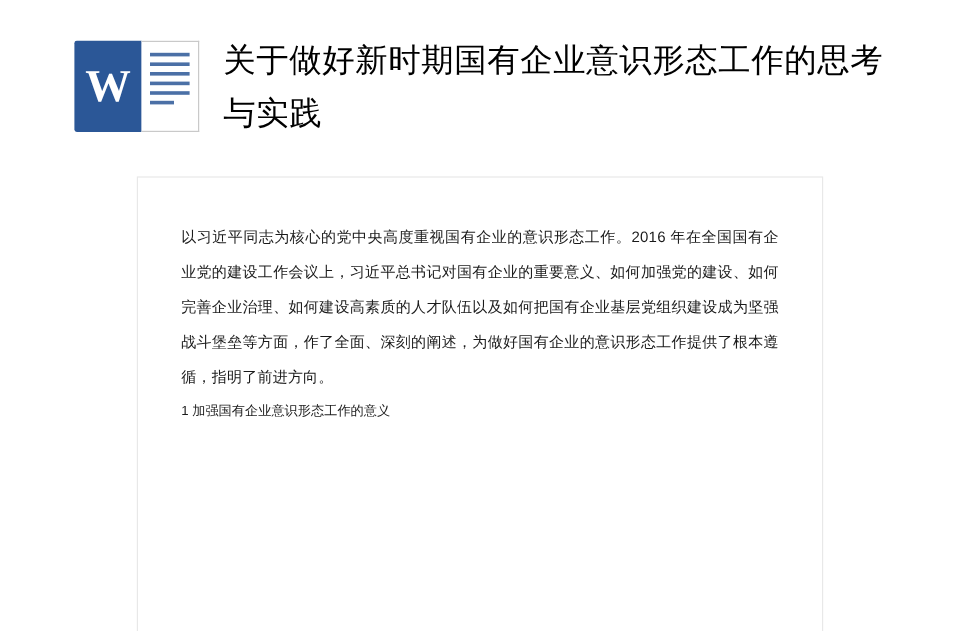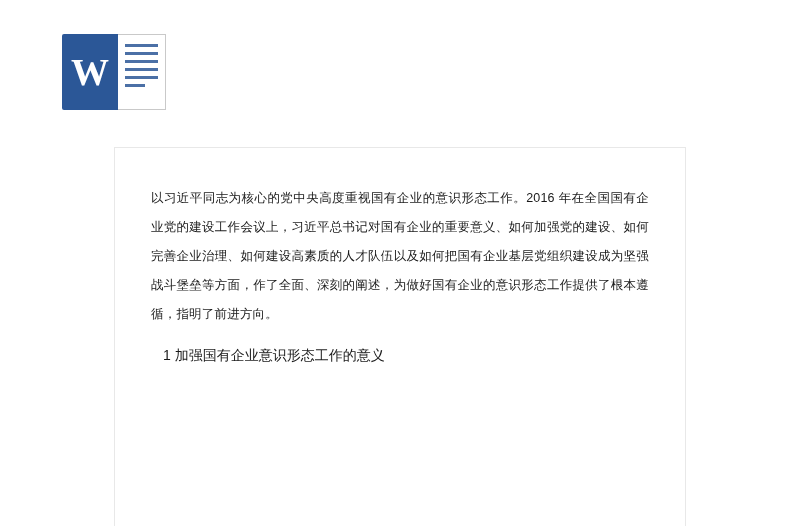--- a/index.html
+++ b/index.html
@@ -107,24 +107,24 @@
   .para {
     font-size: 12.5px;
     line-height: 29px;
     color: #1a1a1a;
     text-align: justify;
     margin: 0 0 0 0;
     font-family: "Liberation Sans", sans-serif;
     letter-spacing: 0.2px;
   }
   .heading {
-    font-size: 14px;
+    font-size: 11px;
     line-height: 29px;
     color: #1a1a1a;
-    margin: 12px;
+    margin: 0;
     font-family: "Liberation Sans", sans-serif;
   }
 </style>
 </head>
 <body>
 
 <div class="page">
 
   <div class="header">
     <div class="word-icon">
@@ -133,20 +133,21 @@
       </div>
       <div class="doc-block">
         <div class="line"></div>
         <div class="line"></div>
         <div class="line"></div>
         <div class="line"></div>
         <div class="line"></div>
         <div class="line short"></div>
       </div>
     </div>
+    <div class="doc-title">关于做好新时期国有企业意识形态工作的思考与实践</div>
   </div>
 
   <div class="sheet">
     <div class="sheet-inner">
       <p class="para">以习近平同志为核心的党中央高度重视国有企业的意识形态工作。2016 年在全国国有企业党的建设工作会议上，习近平总书记对国有企业的重要意义、如何加强党的建设、如何完善企业治理、如何建设高素质的人才队伍以及如何把国有企业基层党组织建设成为坚强战斗堡垒等方面，作了全面、深刻的阐述，为做好国有企业的意识形态工作提供了根本遵循，指明了前进方向。</p>
       <p class="heading">1 加强国有企业意识形态工作的意义</p>
     </div>
   </div>
 
 </div>

